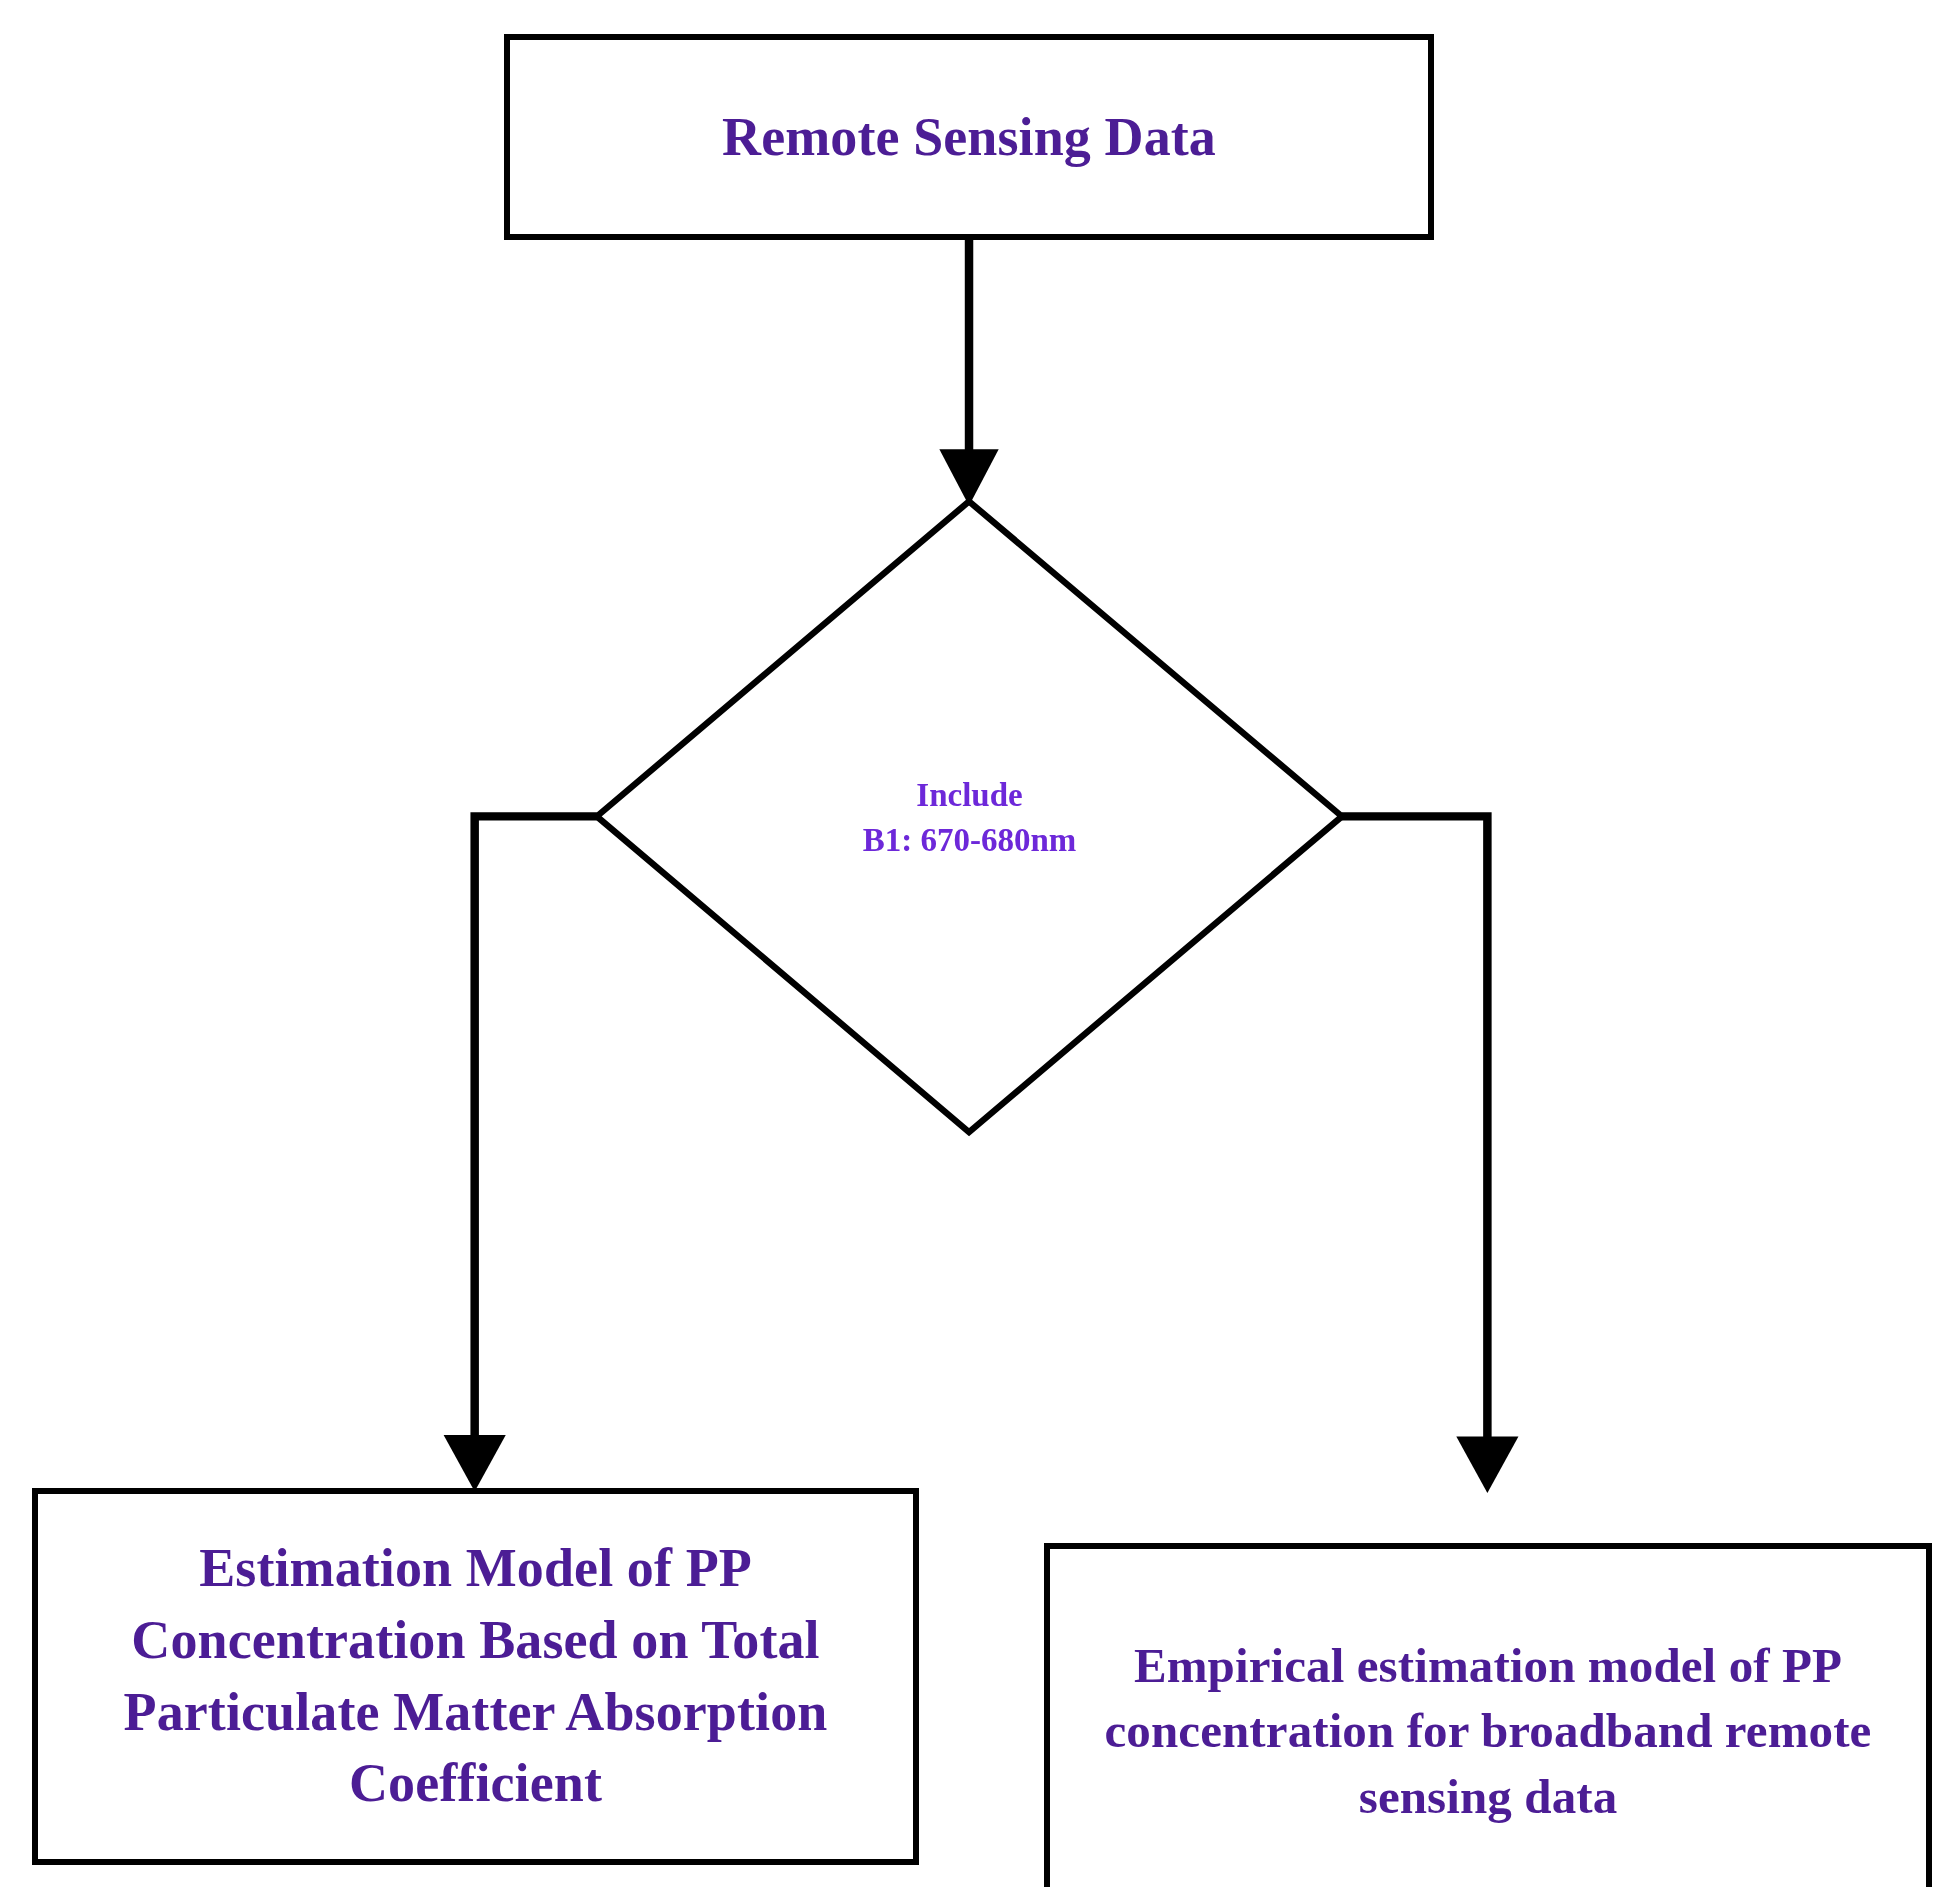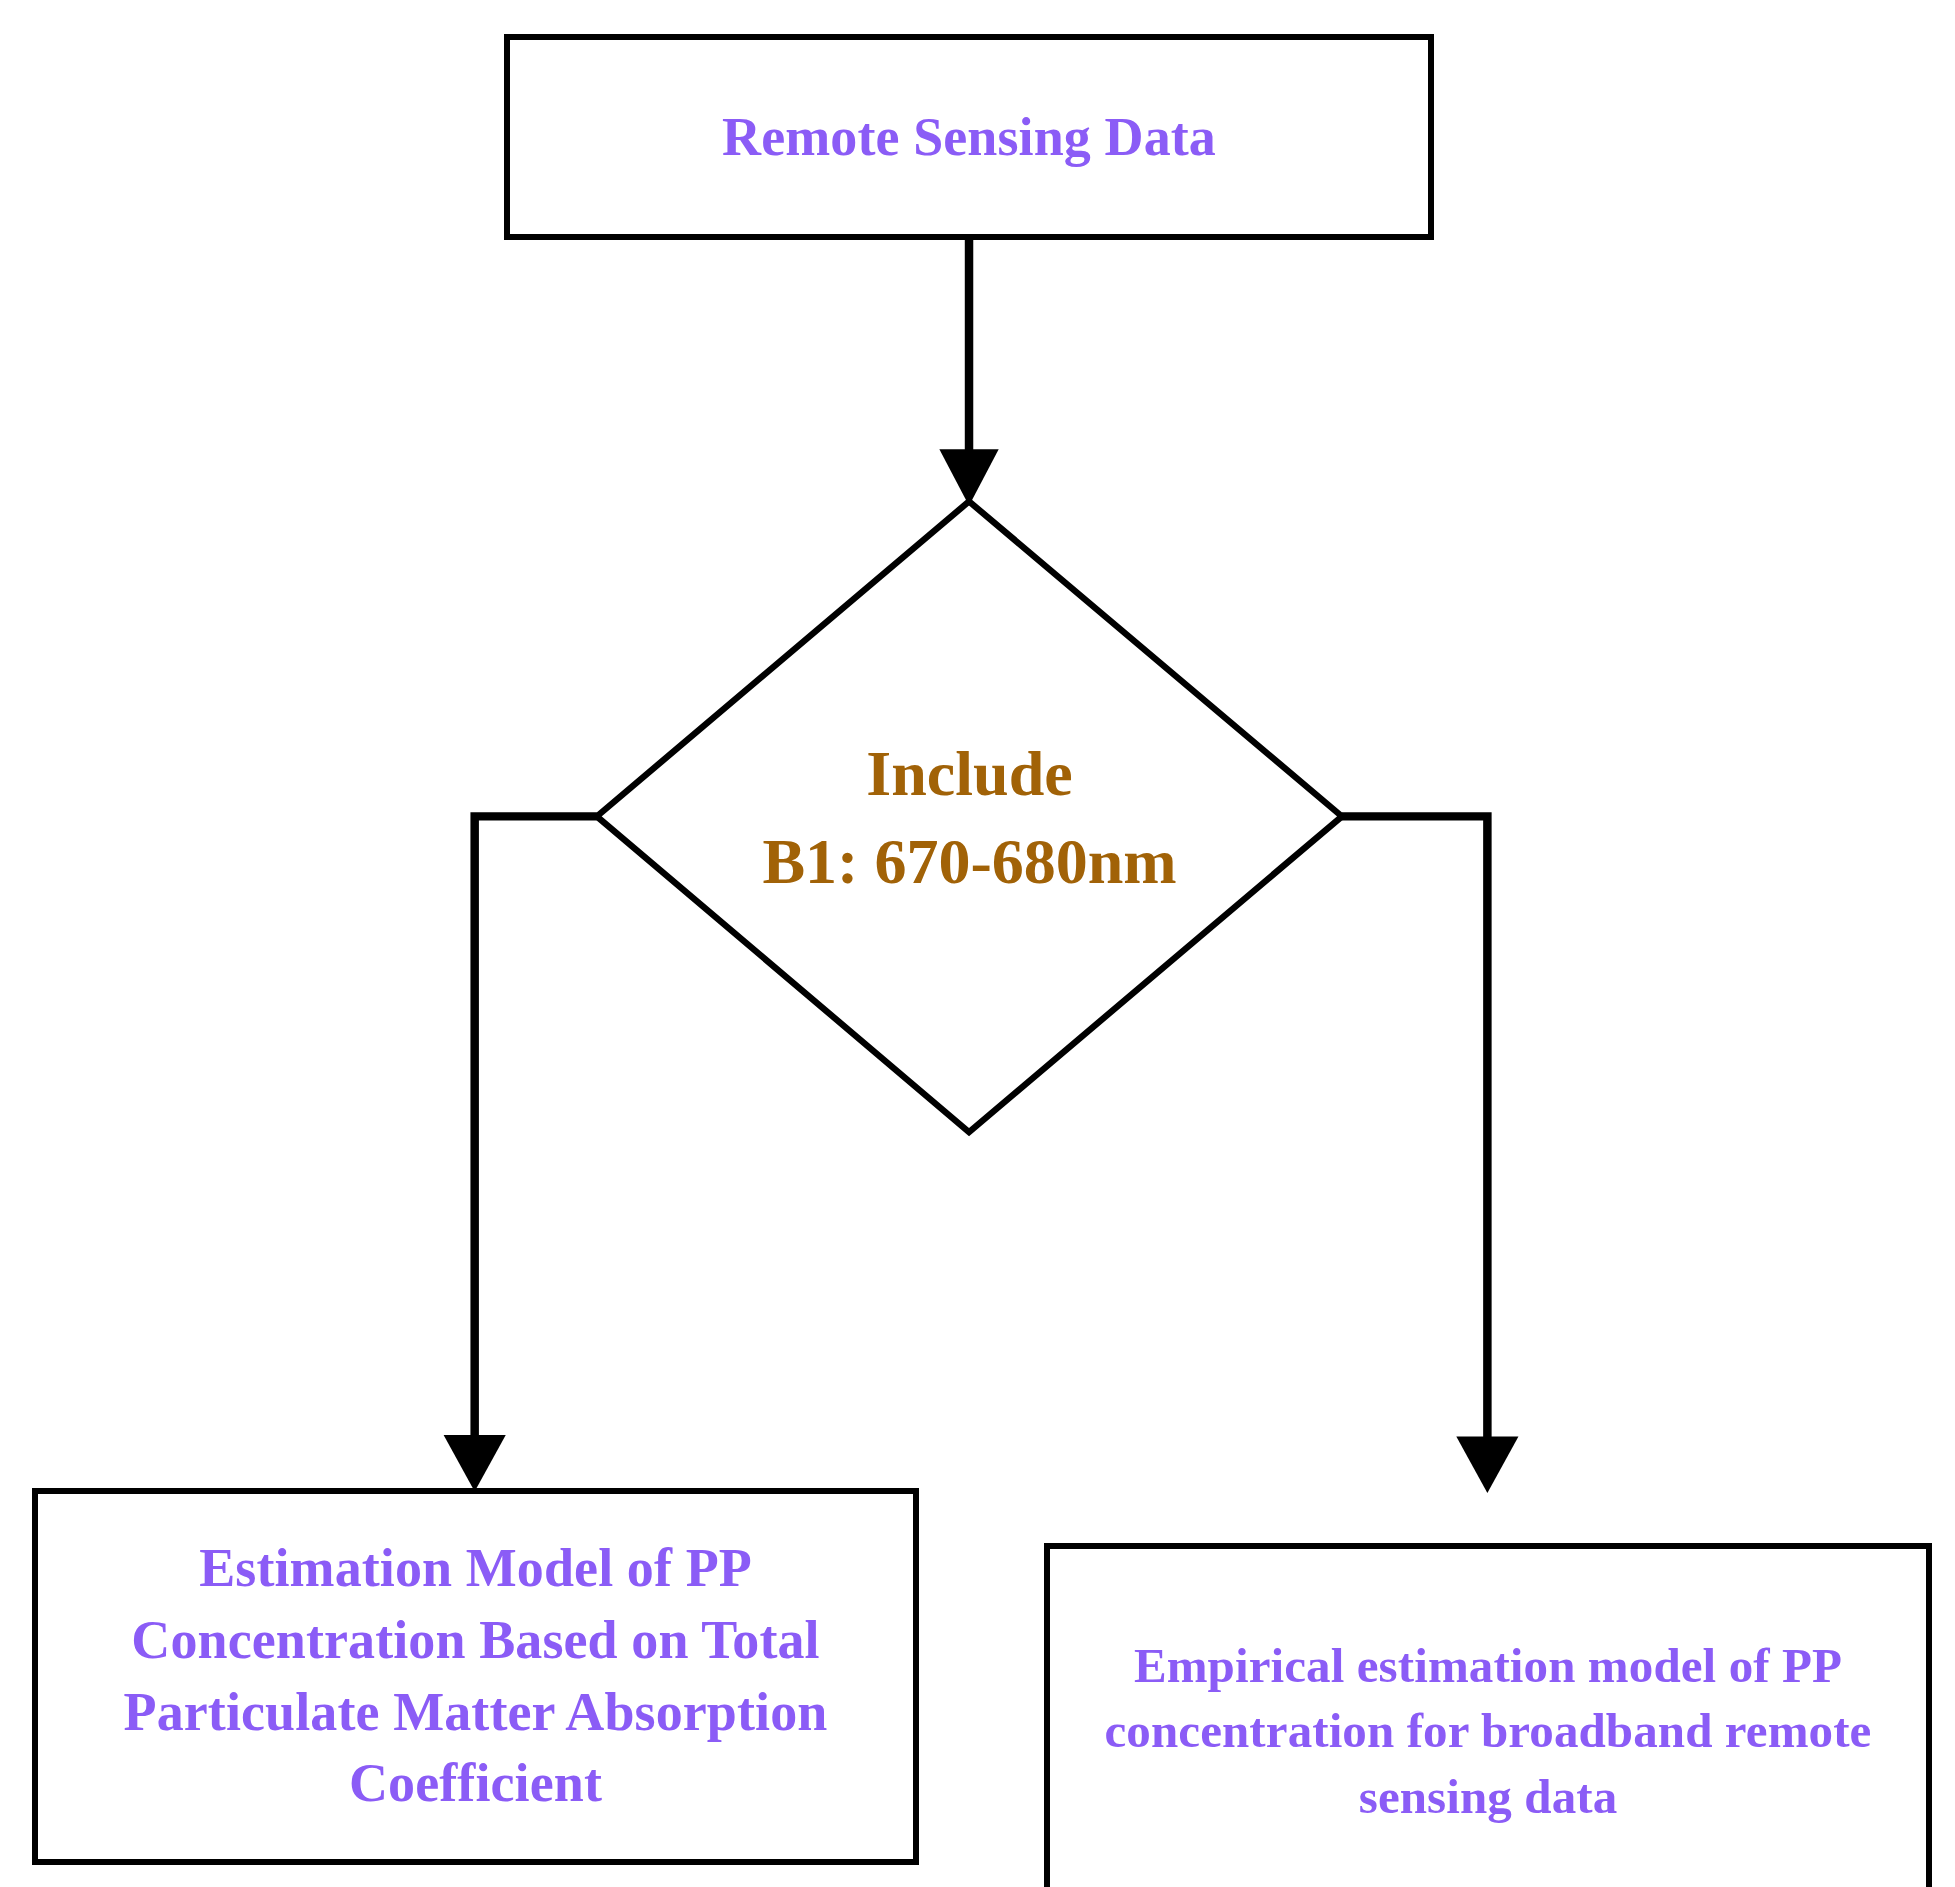--- a/index.html
+++ b/index.html
@@ -33,21 +33,21 @@
     box-sizing: border-box;
     background: #ffffff;
     border: 6.4px solid #000000;
     display: flex;
     align-items: center;
     justify-content: center;
     text-align: center;
   }
   .node-box .node-label {
     font-weight: bold;
-    color: #8b5cf6;
+    color: #4c1d95;
     line-height: 1.30;
     letter-spacing: 0.1px;
     padding: 0 11.3px;
   }
 
   #box-remote-sensing-data {
     left: 504px;
     top: 34px;
     width: 930px;
     height: 206px;
@@ -93,22 +93,22 @@
     left: 0;
     top: 0;
     width: 100%;
     height: 100%;
     display: flex;
     flex-direction: column;
     align-items: center;
     justify-content: center;
     text-align: center;
     font-weight: bold;
-    color: #a16207;
-    font-size: 64px;
+    color: #6d28d9;
+    font-size: 33px;
     line-height: 1.36;
   }
   #decision-include-bands .diamond-text span {
     display: block;
     white-space: nowrap;
   }
 </style>
 </head>
 <body>
 

